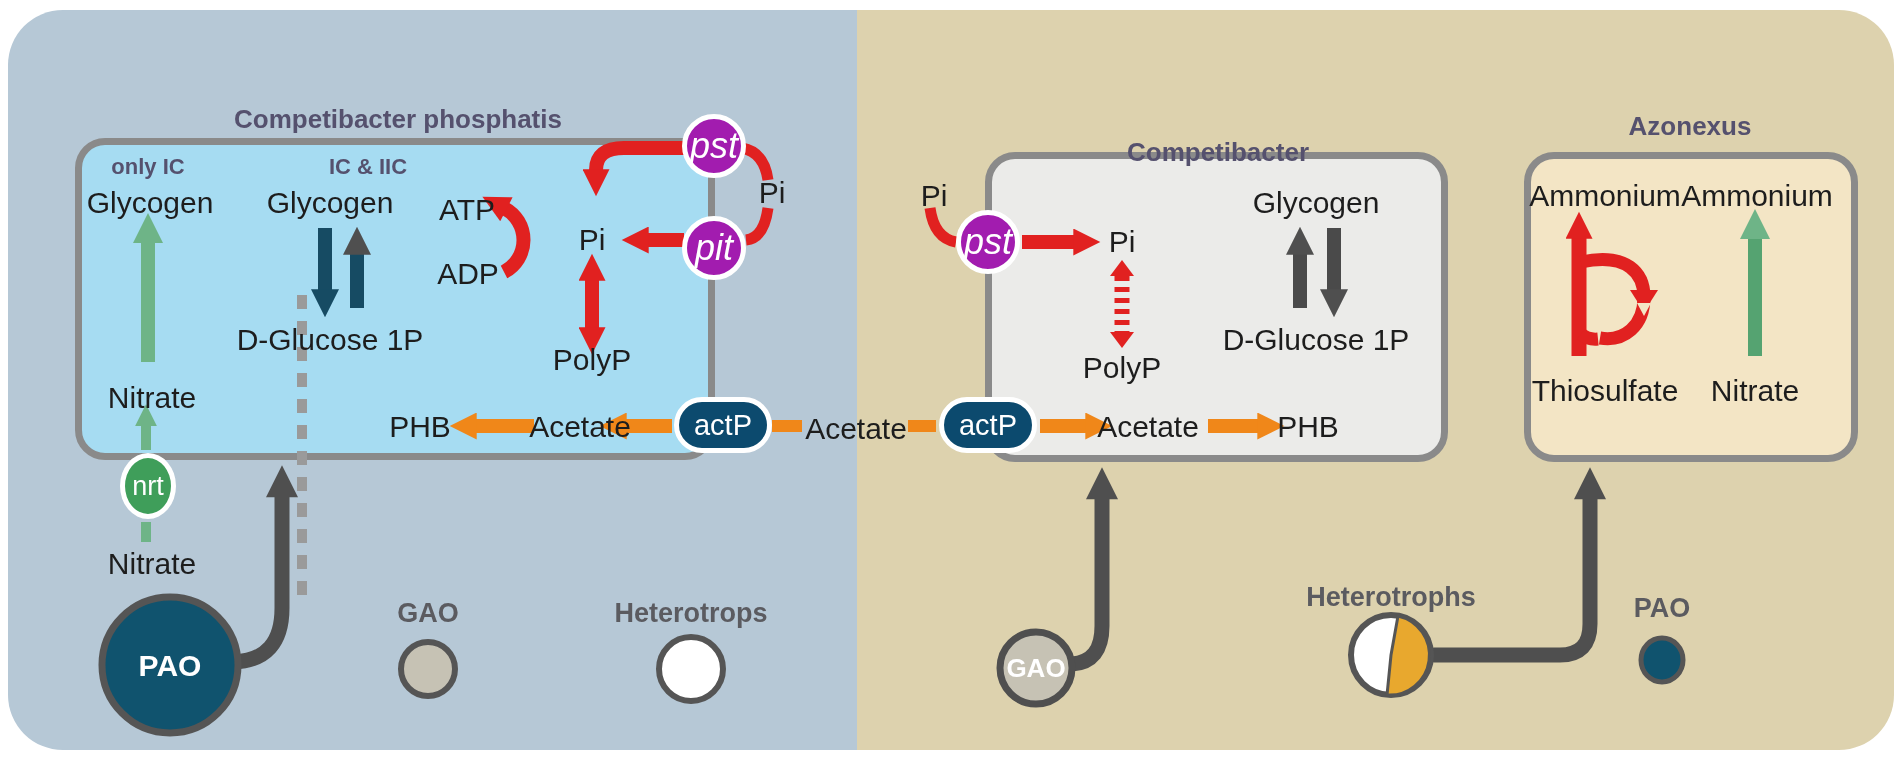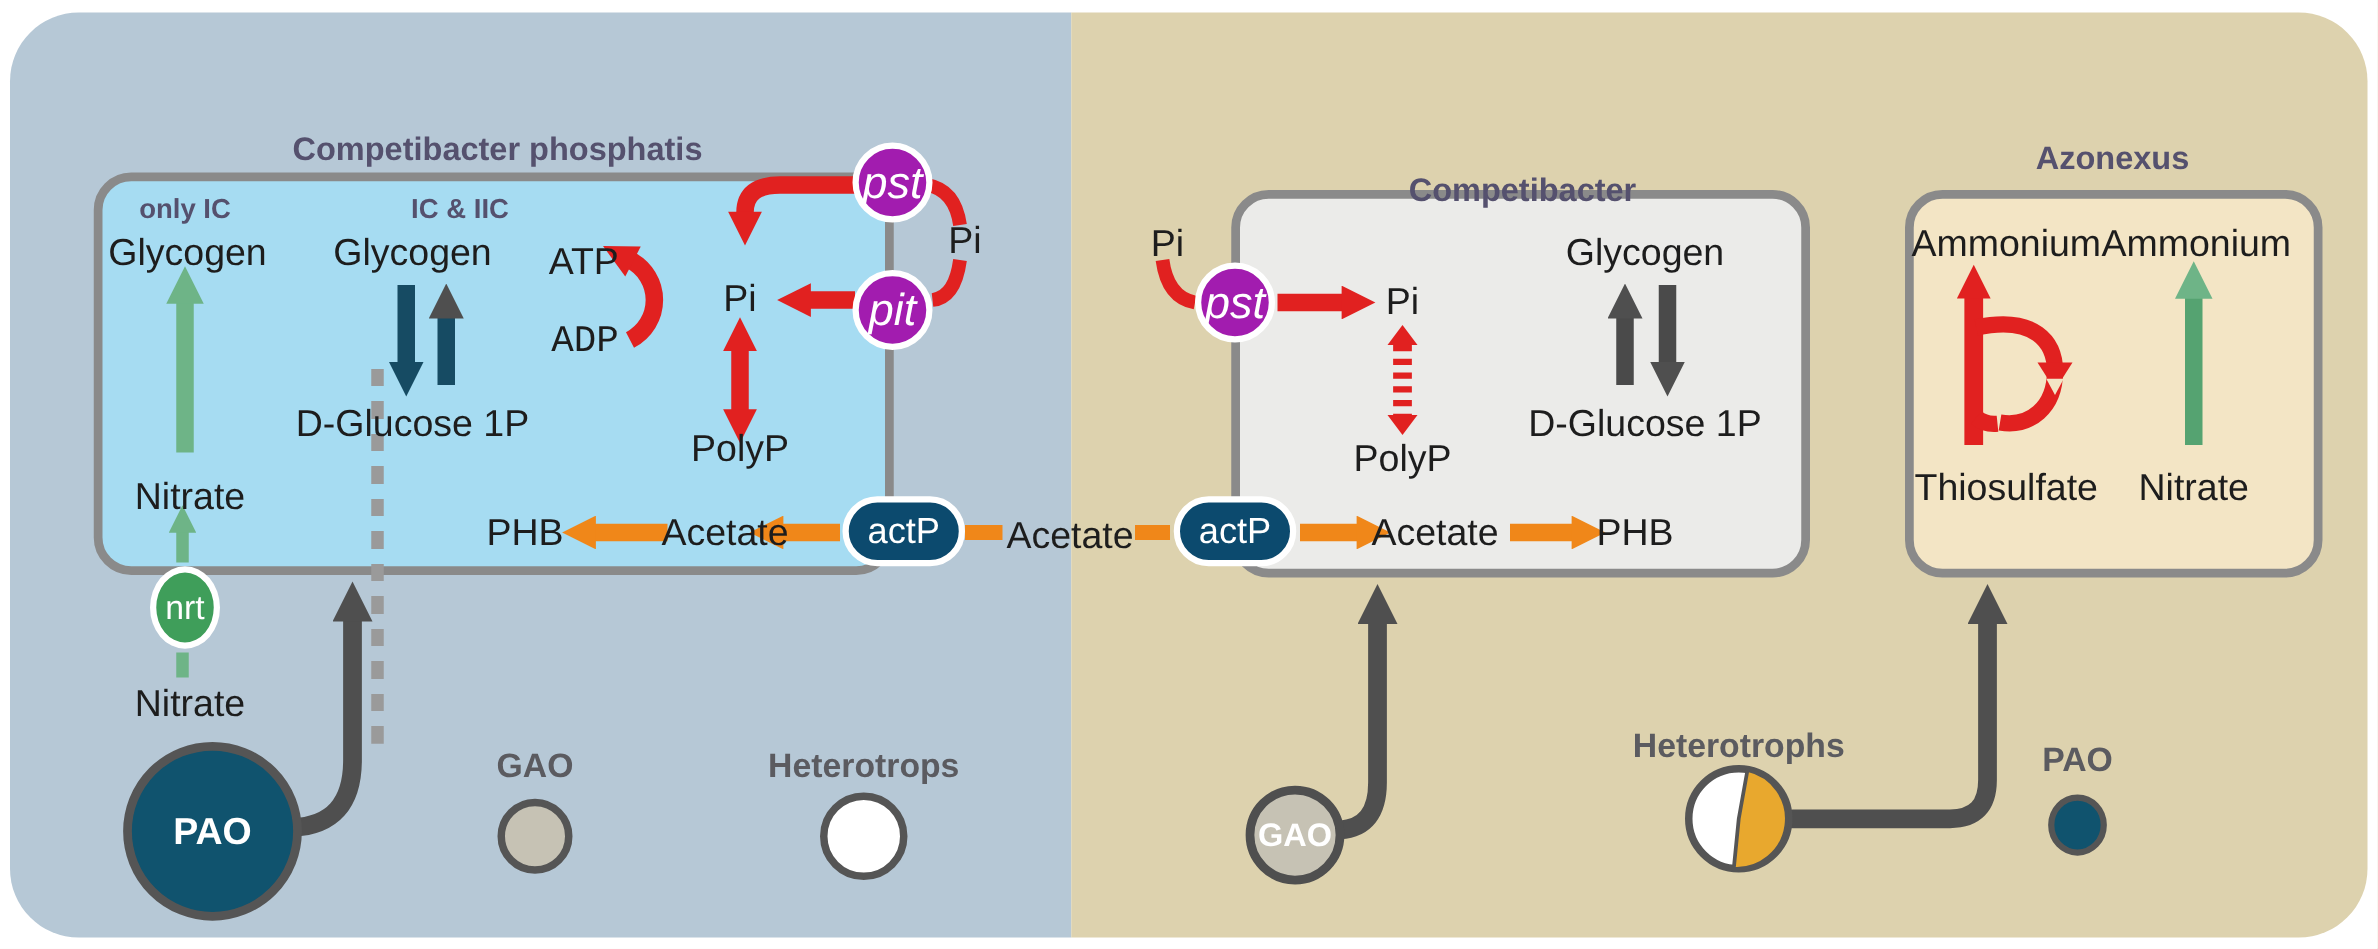--- a/index.html
+++ b/index.html
@@ -166,21 +166,21 @@
     </g>
   </svg>
 
   <div class="lbl cellname txt" style="left:398px;top:119px;">Competibacter phosphatis</div>
   <div class="lbl region txt" style="left:148px;top:167px;">only IC</div>
   <div class="lbl region txt" style="left:368px;top:167px;">IC &amp; IIC</div>
   <div class="lbl txt" style="left:150px;top:203px;">Glycogen</div>
   <div class="lbl txt" style="left:152px;top:398px;">Nitrate</div>
   <div class="lbl txt" style="left:330px;top:203px;">Glycogen</div>
   <div class="lbl txt" style="left:467px;top:210px;">ATP</div>
-  <div class="lbl txt" style="left:468px;top:274px;font-family:Liberation Mono, monospace;">ADP</div>
+  <div class="lbl txt" style="left:468px;top:274px;">ADP</div>
   <div class="lbl txt" style="left:592px;top:240px;">Pi</div>
   <div class="lbl txt" style="left:330px;top:340px;">D-Glucose 1P</div>
   <div class="lbl txt" style="left:592px;top:360px;">PolyP</div>
   <div class="lbl txt" style="left:420px;top:427px;">PHB</div>
   <div class="lbl txt" style="left:580px;top:427px;">Acetate</div>
   <div class="lbl txt" style="left:772px;top:193px;">Pi</div>
   <div class="lbl txt" style="left:152px;top:564px;">Nitrate</div>
   <div class="lbl whitein txt" style="left:170px;top:666px;">PAO</div>
   <div class="lbl orglabel txt" style="left:428px;top:613px;">GAO</div>
   <div class="lbl orglabel txt" style="left:691px;top:613px;">Heterotrops</div>

